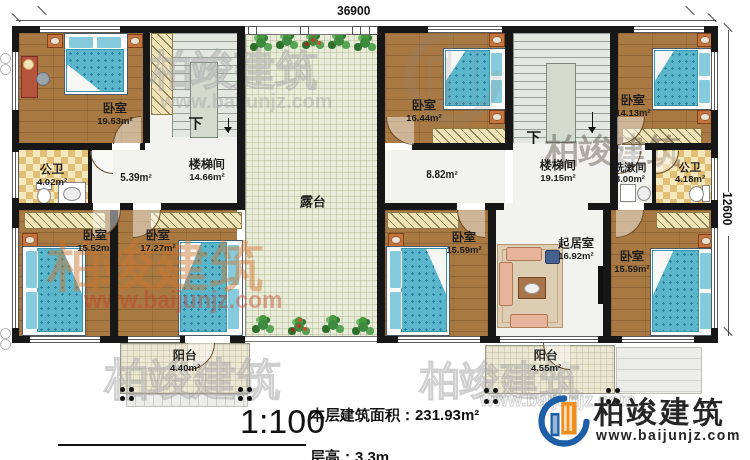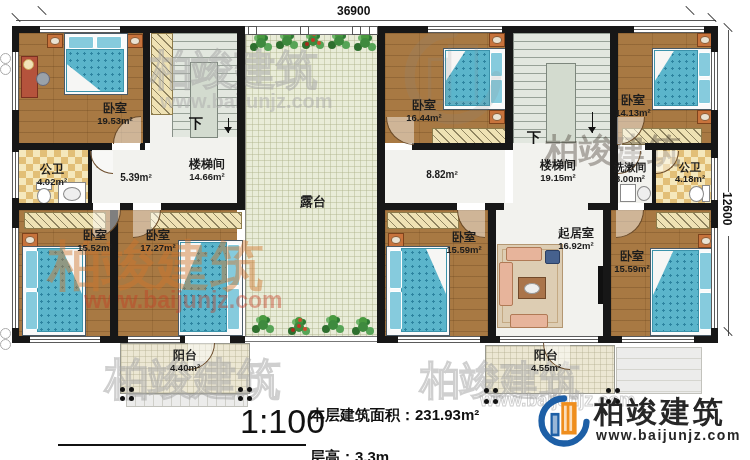--- a/index.html
+++ b/index.html
@@ -172,21 +172,21 @@
     <div class="ar">17.27m²</div>
   </div>
   <div class="rlabel" style="left:185px;top:349px">
     <div>阳台</div>
     <div class="ar">4.40m²</div>
   </div>
   <div class="rlabel" style="left:464px;top:231px">
     <div>卧室</div>
     <div class="ar">15.59m²</div>
   </div>
-  <div class="rlabel" style="left:576px;top:227px">
+  <div class="rlabel" style="left:576px;top:237px">
     <div>起居室</div>
     <div class="ar">16.92m²</div>
   </div>
   <div class="rlabel" style="left:632px;top:250px">
     <div>卧室</div>
     <div class="ar">15.59m²</div>
   </div>
   <div class="rlabel" style="left:546px;top:349px">
     <div>阳台</div>
     <div class="ar">4.55m²</div>

